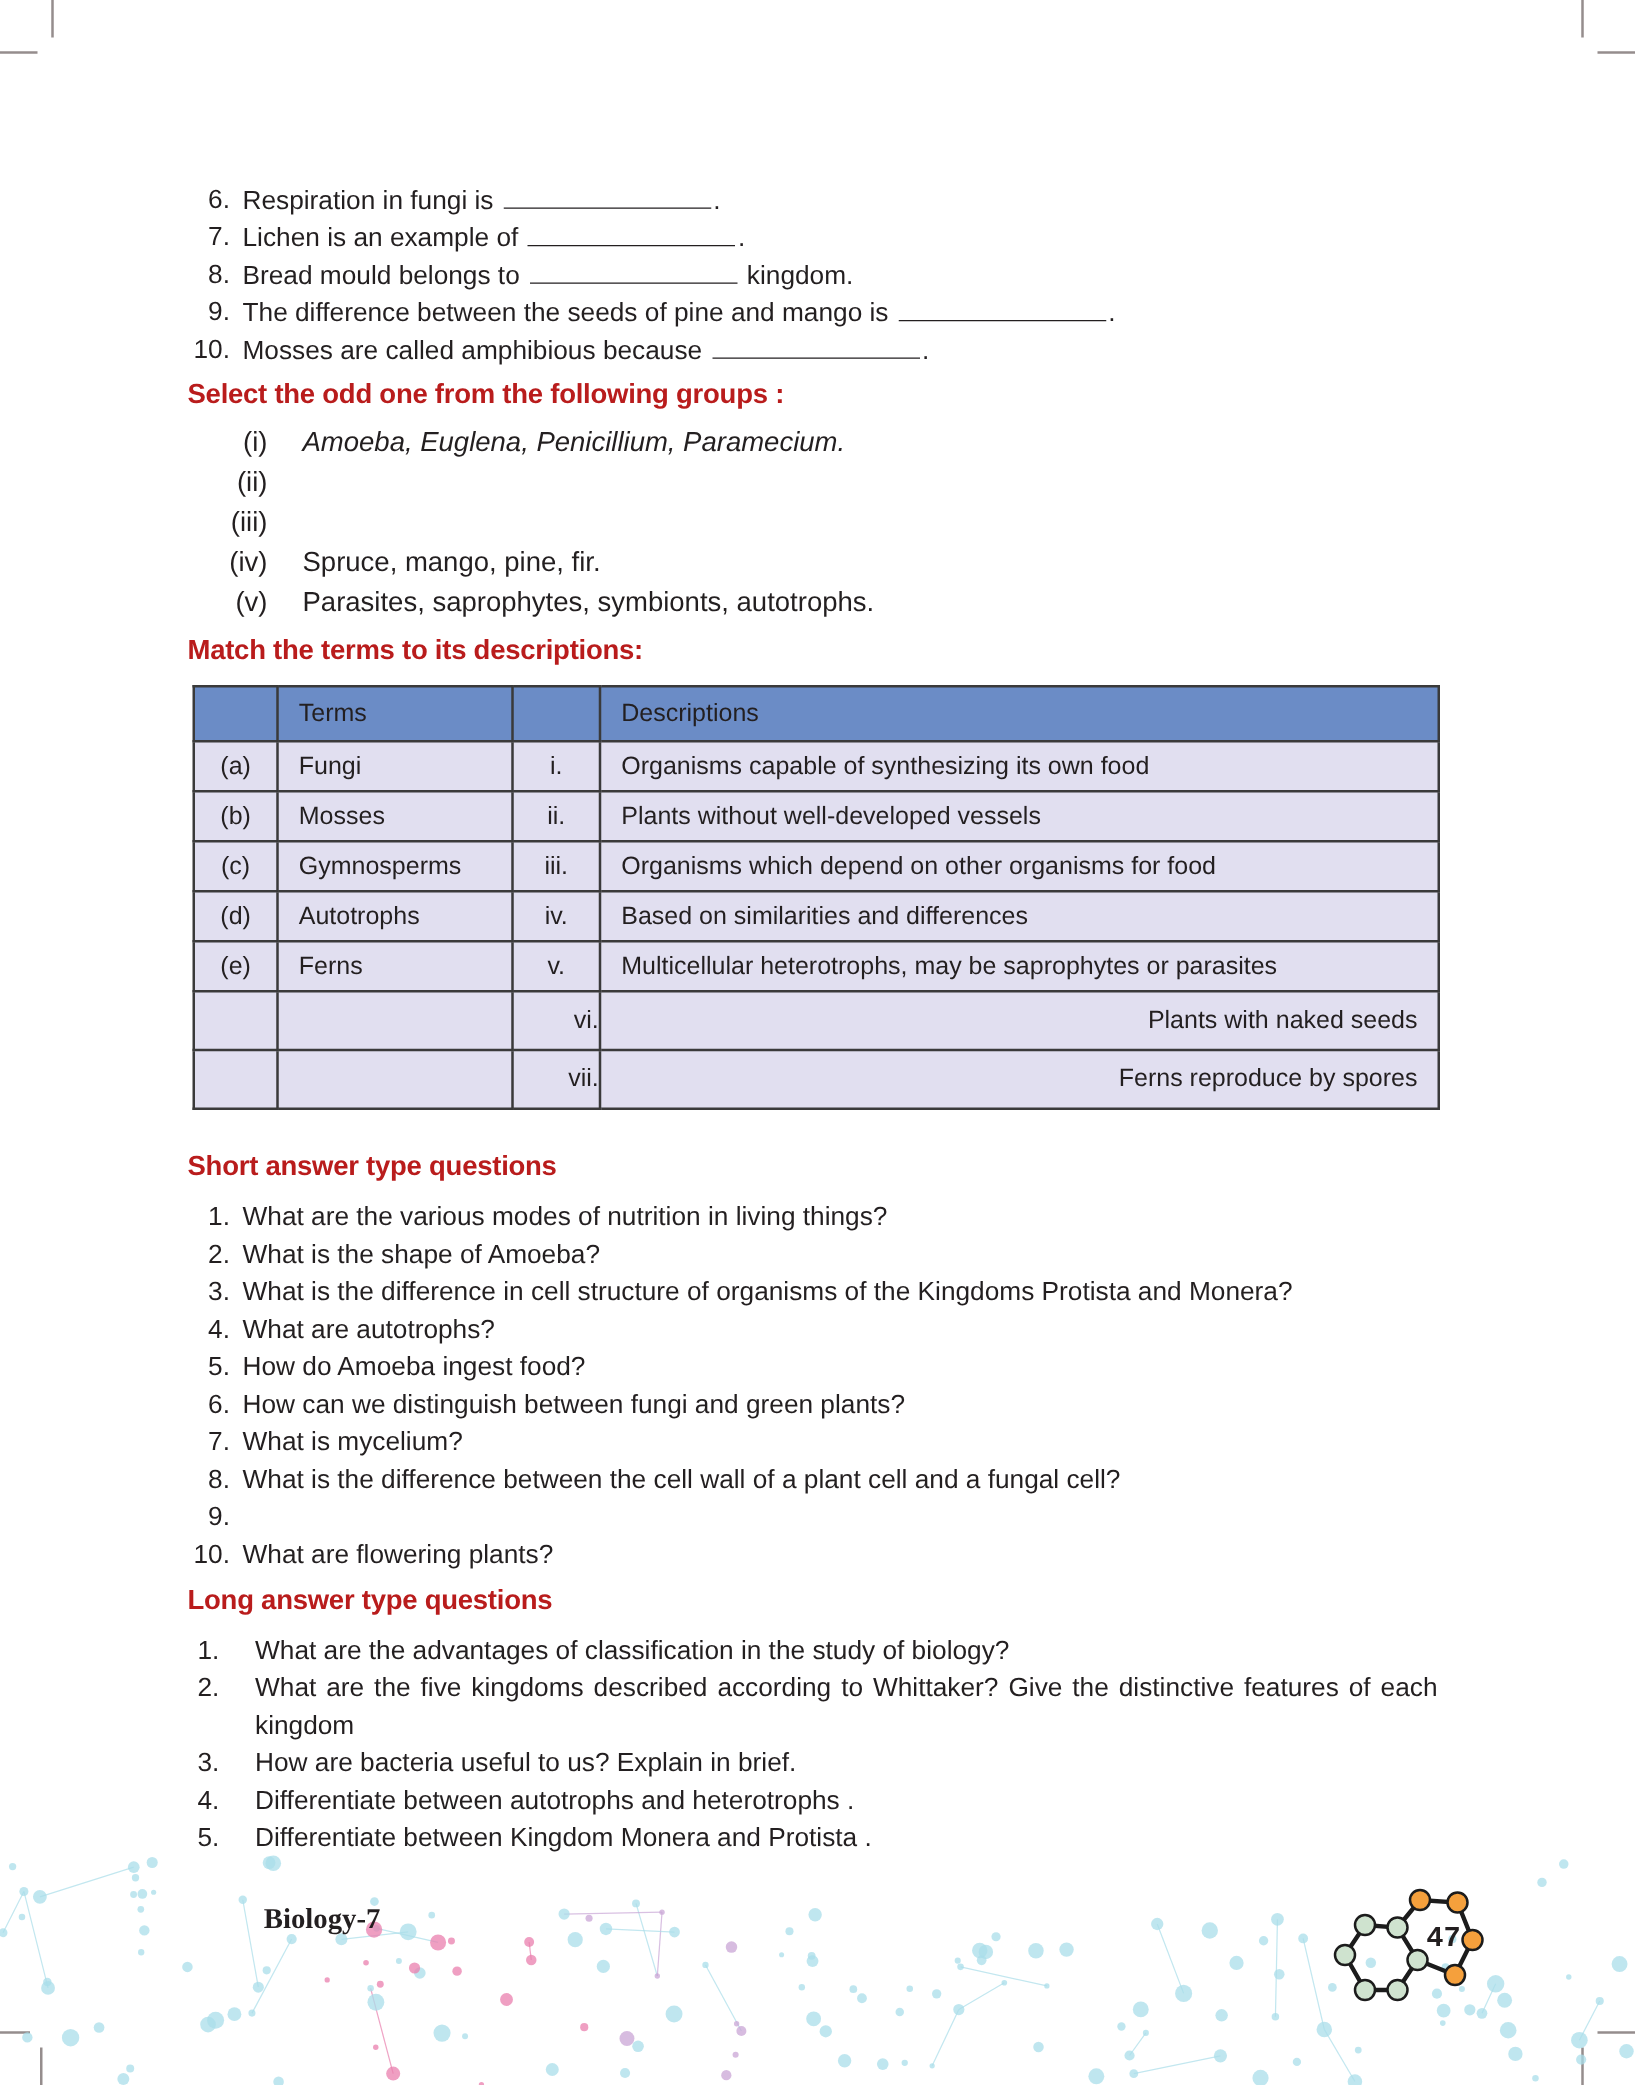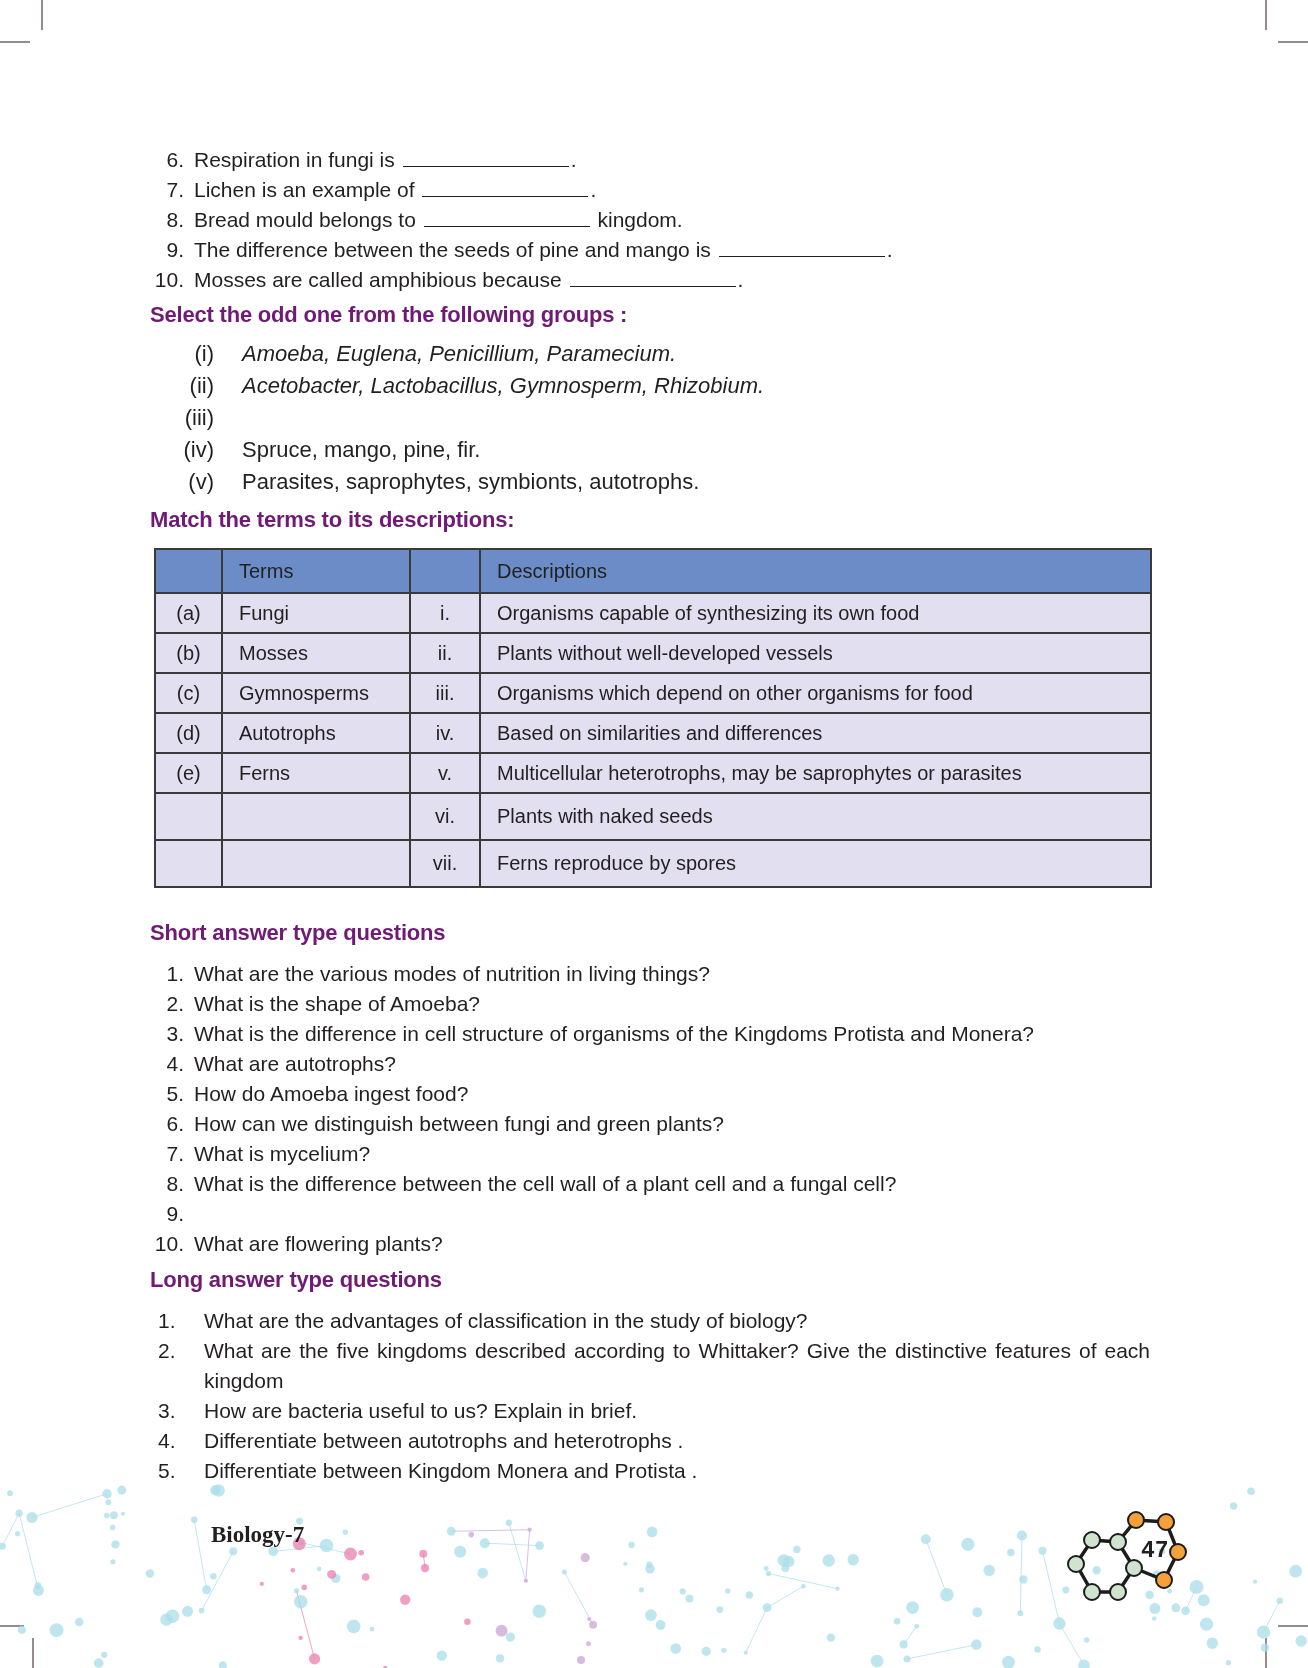--- a/index.html
+++ b/index.html
@@ -8,37 +8,37 @@
       background: #ffffff; color: #231f20;
       font-family: "Liberation Sans", sans-serif;
     }
     .crop { position: absolute; background: #958d8d; }
 
     .fib { position: absolute; left: 150px; top: 145px; font-size: 21px; line-height: 30px; }
     .fib .row { display: flex; height: 30px; }
     .fib .num { width: 44px; text-align: right; padding-right: 10px; box-sizing: border-box; }
     .blank { display: inline-block; width: 166px; border-bottom: 1.5px solid #231f20; height: 21px; vertical-align: baseline; margin: 0 2px; }
 
-    .heading { position: absolute; left: 150px; color: #701a75; font-weight: bold; font-size: 22px; letter-spacing: -0.2px; }
+    .heading { position: absolute; left: 150px; color: #b91c1c; font-weight: bold; font-size: 22px; letter-spacing: -0.2px; }
 
     .odd { position: absolute; left: 170px; top: 338px; font-size: 22px; line-height: 32px; }
     .odd .row { display: flex; height: 32px; }
     .odd .rn { width: 44px; text-align: right; padding-right: 28px; box-sizing: content-box; }
     .odd .it { font-style: italic; }
 
     table.match {
       position: absolute; left: 154px; top: 548px; width: 998px;
       border-collapse: collapse; font-size: 20px;
     }
     table.match td {
       border: 2px solid #3a3a3a; height: 40px; padding: 0 16px;
       background: #e1dff0; vertical-align: middle; box-sizing: border-box;
     }
     table.match tr.head td { background: #6b8cc6; height: 44px; }
-    table.match tr.tall td { height: 47px; }
+    table.match tr.tall td { height: 47px; text-align: right; }
     table.match td.c0 { width: 67px; text-align: center; padding: 0; }
     table.match td.c1 { width: 188px; }
     table.match td.c2 { width: 70px; text-align: center; padding: 0; }
 
     .sa { position: absolute; left: 150px; top: 959px; font-size: 21px; line-height: 30px; }
     .sa .row { display: flex; height: 30px; }
     .sa .num { width: 44px; text-align: right; padding-right: 10px; box-sizing: border-box; }
 
     .la { position: absolute; left: 150px; top: 1306px; font-size: 21px; line-height: 30px; width: 1000px; }
     .la .row { display: flex; }
@@ -86,21 +86,20 @@
   </div>
 
 <div class="heading" style="top:302px;">Select the odd one from the following groups :</div>
 <div class="odd" id="odd">
     <div class="row">
       <span class="rn">(i)</span>
       <span class="it">Amoeba, Euglena, Penicillium, Paramecium.</span>
     </div>
     <div class="row">
       <span class="rn">(ii)</span>
-      <span class="it">Acetobacter, Lactobacillus, Gymnosperm, Rhizobium.</span>
     </div>
     <div class="row">
       <span class="rn">(iii)</span>
     </div>
     <div class="row">
       <span class="rn">(iv)</span>
       <span>Spruce, mango, pine, fir.</span>
     </div>
     <div class="row">
       <span class="rn">(v)</span>

